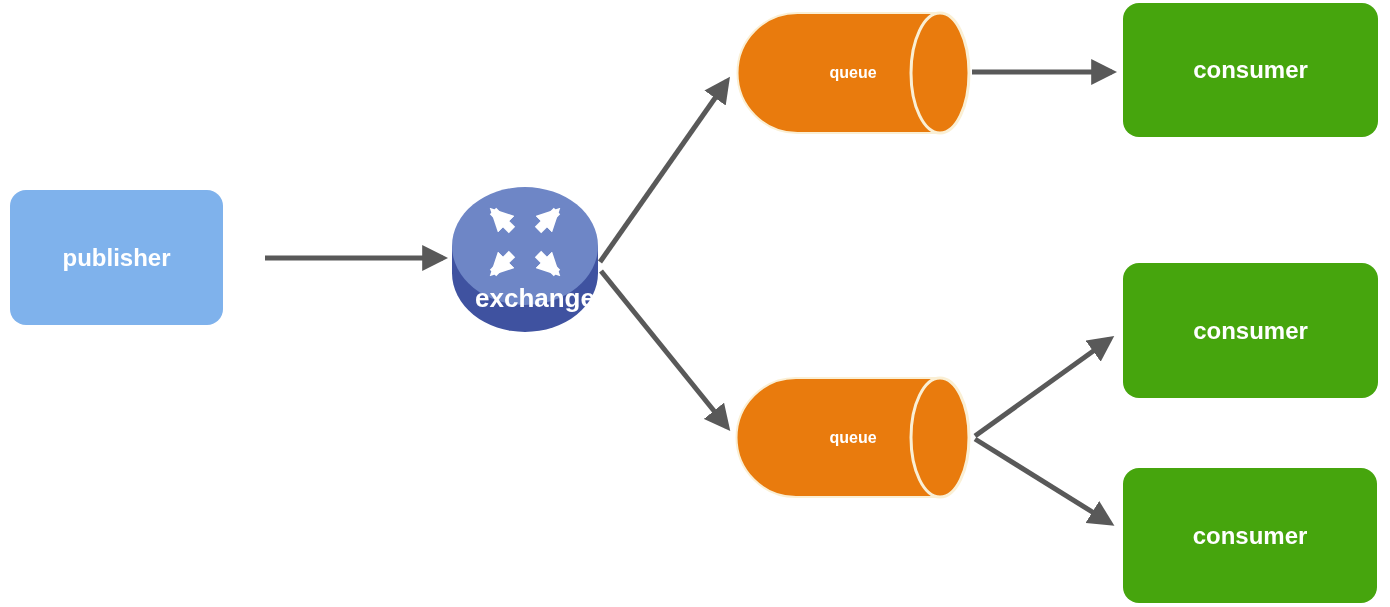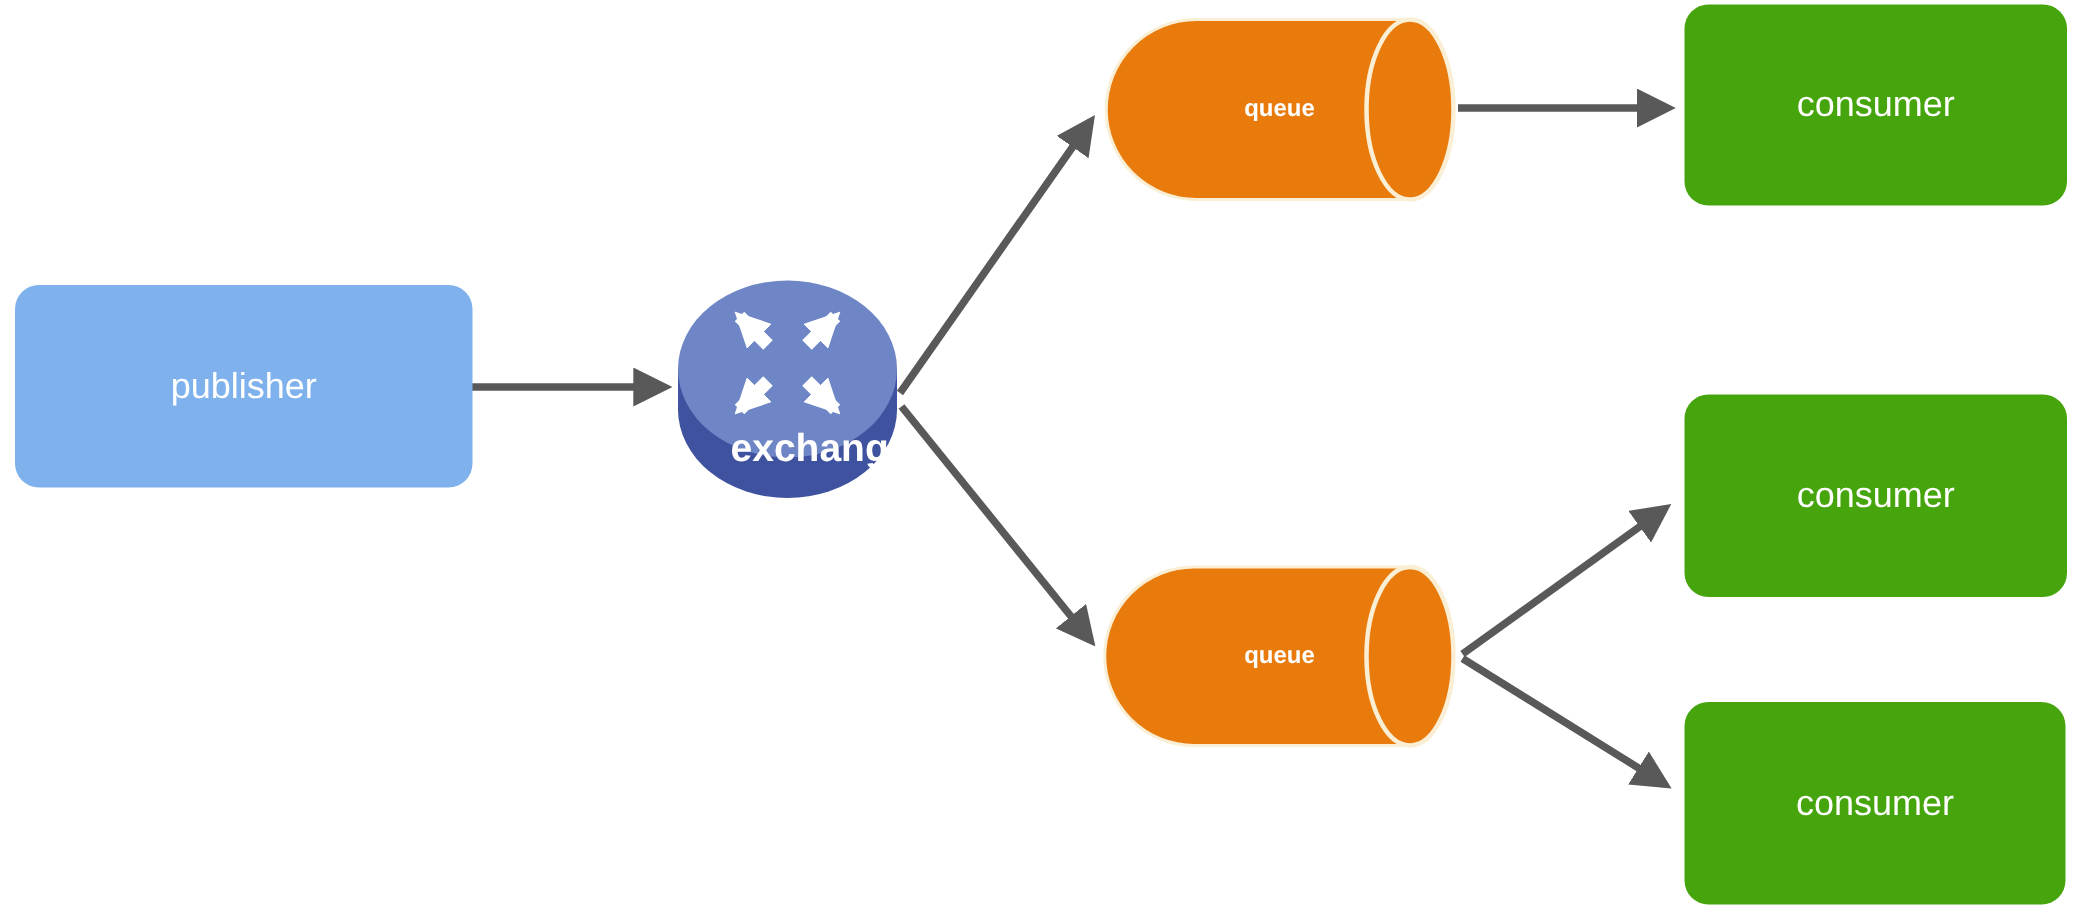--- a/index.html
+++ b/index.html
@@ -19,38 +19,38 @@
     width:1390px;height:607px;
     background:var(--background);
     overflow:hidden;
     font-family:"Liberation Sans","DejaVu Sans",sans-serif;
   }
   .layer{position:absolute;left:0;top:0;}
   .node{
     position:absolute;
     display:flex;align-items:center;justify-content:center;
     color:var(--node-text-color);
-    font-weight:400;font-size:24px;
+    font-weight:700;font-size:24px;
     border-radius:16px;
   }
-  .publisher{left:10px;top:190px;width:305px;height:135px;background:var(--publisher-fill);}
+  .publisher{left:10px;top:190px;width:213px;height:135px;background:var(--publisher-fill);}
   .consumer{background:var(--consumer-fill);}
   .consumer-top{left:1123px;top:3px;width:255px;height:134px;}
   .consumer-middle{left:1123px;top:263px;width:255px;height:135px;}
   .consumer-bottom{left:1123px;top:468px;width:254px;height:135px;}
   .shape-label{
     position:absolute;
     display:flex;align-items:center;justify-content:center;
     color:var(--node-text-color);
     font-weight:700;font-size:16px;
     pointer-events:none;
   }
   .queue-top-label{left:736px;top:13px;width:234px;height:120px;}
   .queue-bottom-label{left:736px;top:378px;width:234px;height:119px;}
-  .exchange-label{left:472px;top:282px;width:150px;height:32px;font-size:26px;}
+  .exchange-label{left:460px;top:282px;width:150px;height:32px;font-size:26px;}
   .queue-body{fill:var(--queue-fill);stroke:var(--queue-cap-stroke);stroke-width:2;}
   .queue-cap{fill:var(--queue-fill);stroke:var(--queue-cap-stroke);stroke-width:3;}
   .ex-side{fill:var(--exchange-side-fill);}
   .ex-top{fill:var(--exchange-top-fill);}
   .edge{stroke:var(--arrow-color);stroke-width:5;fill:none;}
 </style>
 </head>
 <body>
 
 <div class="canvas">

